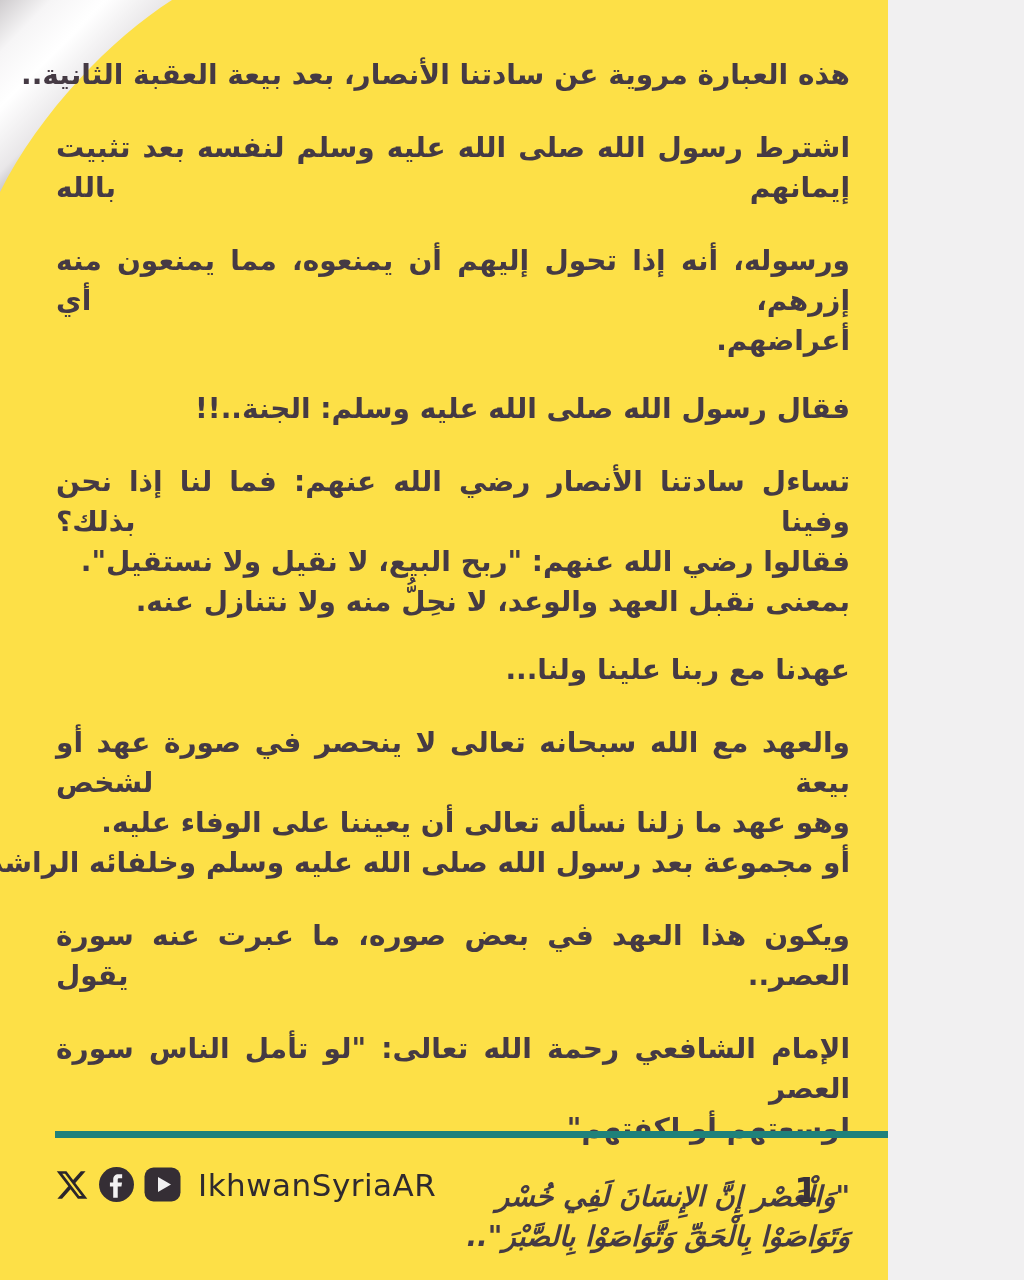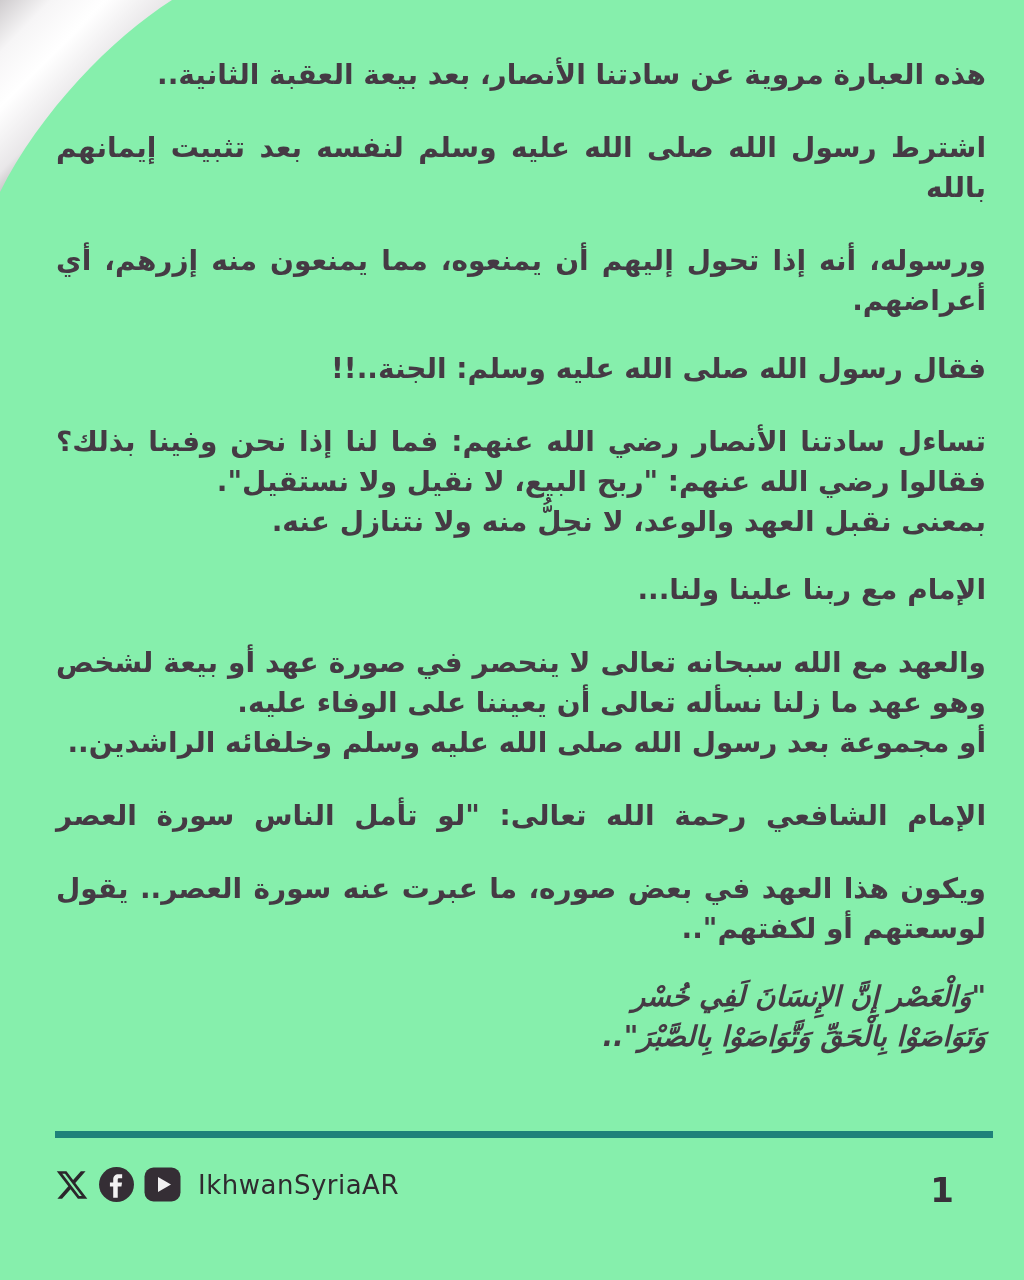--- a/index.html
+++ b/index.html
@@ -1,19 +1,19 @@
 <!DOCTYPE html>
 <html lang="ar"><head>
 <meta charset="utf-8">
 <style>
   html,body{margin:0;padding:0;background:#f1f0f1;}
   .page{
     position:relative;
-    width:1024px;height:1280px;
-    background:#86efac;
+    width:888px;height:1280px;
+    background:#fde047;
     overflow:hidden;
     font-family:"DejaVu Sans","Liberation Sans",sans-serif;
     color:#453a44;
   }
   .curl{position:absolute;top:0;left:0;width:185px;height:205px;pointer-events:none;}
   .content{
     position:absolute;top:0;right:0;left:0;
     direction:rtl;
     padding:55px 38px 0 56px;
     font-size:28px;
@@ -32,21 +32,21 @@
   .rule{
     position:absolute;top:1131px;left:55px;width:938px;height:7px;
     background:#1f817a;
   }
   .footer{
     position:absolute;top:1166px;left:55px;
     display:flex;align-items:center;gap:9px;direction:ltr;
   }
   .icon{display:inline-flex;align-items:center;justify-content:center;}
   .handle{
-    font-size:26px;color:#2f2a2f;margin-left:8px;font-weight:normal;
+    font-size:31px;color:#2f2a2f;margin-left:8px;font-weight:normal;
     letter-spacing:0.5px;
   }
   .pagenum{
     position:absolute;top:1170px;right:70px;
     font-size:34px;font-weight:bold;color:#38303a;
   }
 </style>
 </head>
 <body>
 
@@ -79,29 +79,29 @@
     </section>
 
     <section class="para">
       <div class="line">فقال رسول الله صلى الله عليه وسلم: الجنة..!!</div>
       <div class="line j">تساءل سادتنا الأنصار رضي الله عنهم: فما لنا إذا نحن وفينا بذلك؟</div>
       <div class="line">فقالوا رضي الله عنهم: "ربح البيع، لا نقيل ولا نستقيل".</div>
       <div class="line">بمعنى نقبل العهد والوعد، لا نحِلُّ منه ولا نتنازل عنه.</div>
     </section>
 
     <section class="para">
-      <div class="line">الإمام مع ربنا علينا ولنا...</div>
+      <div class="line">عهدنا مع ربنا علينا ولنا...</div>
       <div class="line j">والعهد مع الله سبحانه تعالى لا ينحصر في صورة عهد أو بيعة لشخص</div>
       <div class="line">وهو عهد ما زلنا نسأله تعالى أن يعيننا على الوفاء عليه.</div>
       <div class="line">أو مجموعة بعد رسول الله صلى الله عليه وسلم وخلفائه الراشدين..</div>
     </section>
 
     <section class="para">
+      <div class="line j">ويكون هذا العهد في بعض صوره، ما عبرت عنه سورة العصر.. يقول</div>
       <div class="line j">الإمام الشافعي رحمة الله تعالى: "لو تأمل الناس سورة العصر</div>
-      <div class="line j">ويكون هذا العهد في بعض صوره، ما عبرت عنه سورة العصر.. يقول</div>
       <div class="line">لوسعتهم أو لكفتهم"..</div>
     </section>
 
     <section class="para quote">
       <div class="line">"وَالْعَصْر إِنَّ الإِنسَانَ لَفِي خُسْر</div>
       <div class="line">وَتَوَاصَوْا بِالْحَقِّ وَتَّوَاصَوْا بِالصَّبْرَ"..</div>
     </section>
 
   </main>
 

